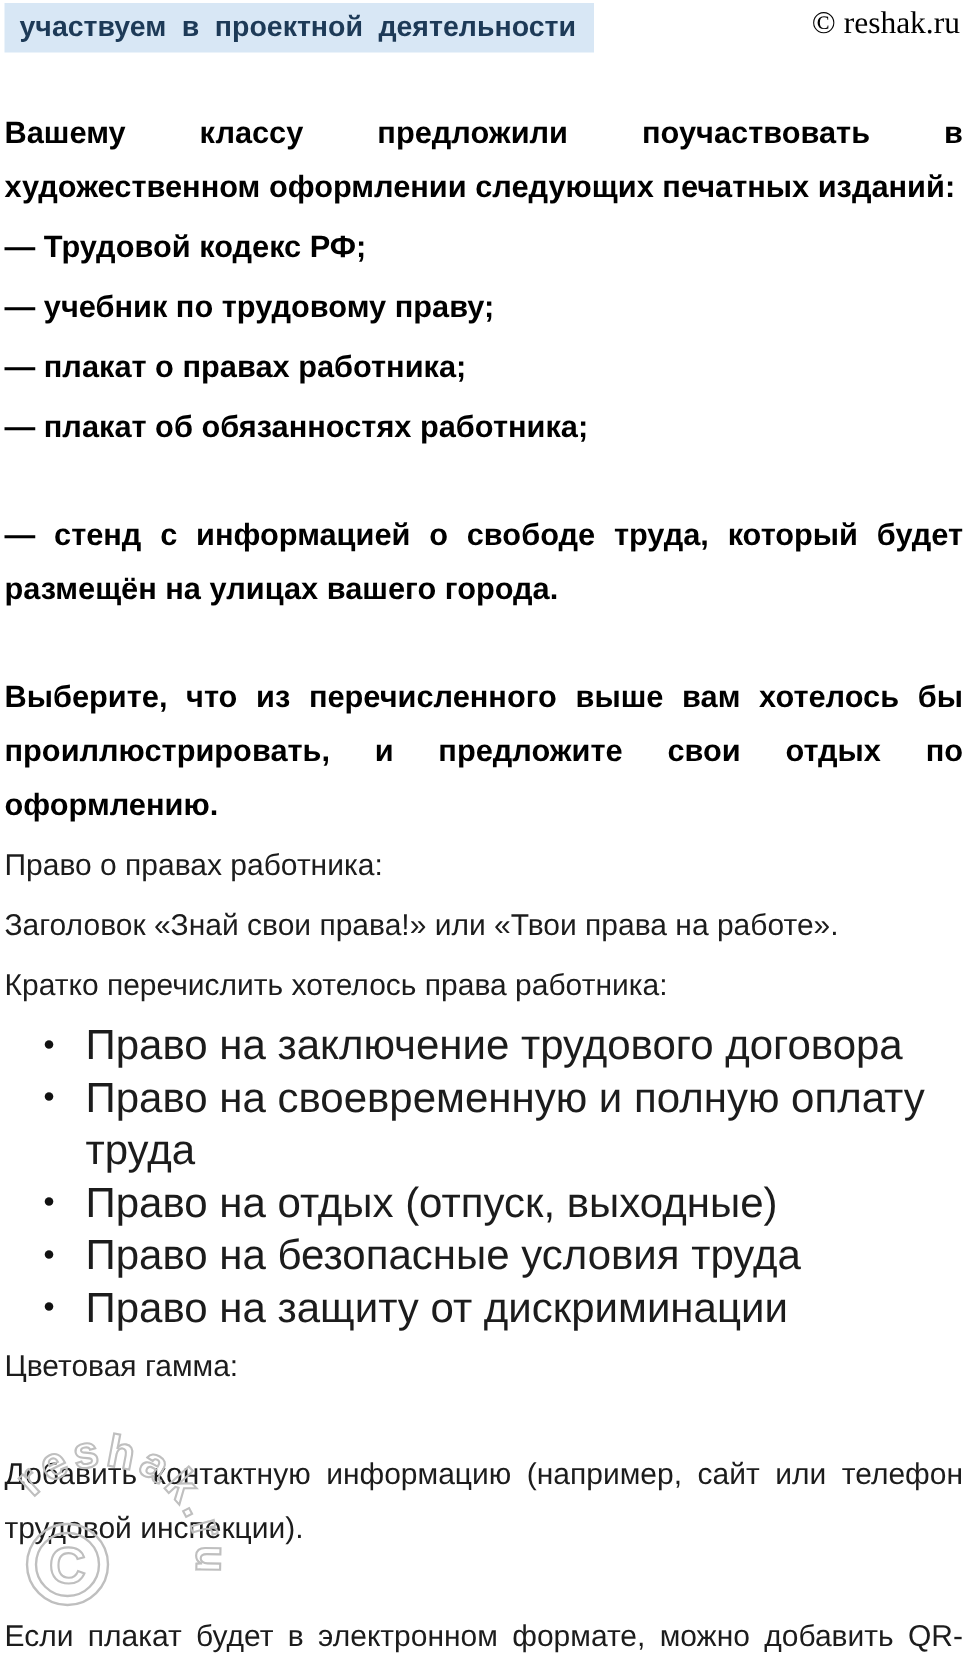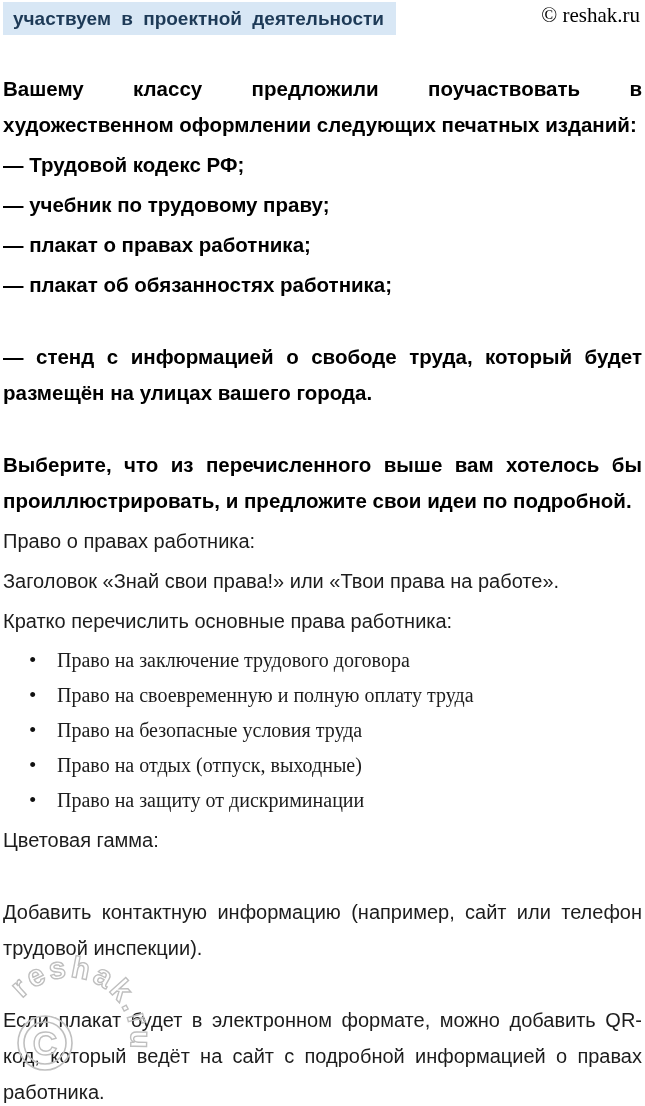--- a/index.html
+++ b/index.html
@@ -54,24 +54,23 @@
     font-size: 20.5px;
   }
   .j { text-align: justify; margin-top: 36px; }
   ul {
     list-style: none;
     margin: 2px 0 4px 0;
     padding: 0;
   }
   li {
     position: relative;
-    font-size: 20px;
+    font-size: 28px;
     line-height: 35px;
     padding-left: 54px;
-    font-family: Liberation Serif, serif;
   }
   li::before {
     content: "\2022";
     position: absolute;
     left: 26px; top: 0;
     font-size: 21px;
     color: #111;
   }
   .watermark {
     position: absolute;
@@ -94,31 +93,31 @@
   </header>
 
   <p class="b j">Вашему классу предложили поучаствовать в художественном оформлении следующих печатных изданий:</p>
 
   <p class="b">— Трудовой кодекс РФ;</p>
   <p class="b">— учебник по трудовому праву;</p>
   <p class="b">— плакат о правах работника;</p>
   <p class="b">— плакат об обязанностях работника;</p>
   <p class="b j">— стенд с информацией о свободе труда, который будет размещён на улицах вашего города.</p>
 
-  <p class="b j">Выберите, что из перечисленного выше вам хотелось бы проиллюстрировать, и предложите свои идеи по подробной.</p>
+  <p class="b j">Выберите, что из перечисленного выше вам хотелось бы проиллюстрировать, и предложите свои отдых по оформлению.</p>
 
   <p>Право о правах работника:</p>
   <p>Заголовок «Знай свои права!» или «Твои права на работе».</p>
-  <p>Кратко перечислить основные права работника:</p>
+  <p>Кратко перечислить хотелось права работника:</p>
 
   <ul>
     <li>Право на заключение трудового договора</li>
     <li>Право на своевременную и полную оплату труда</li>
+    <li>Право на отдых (отпуск, выходные)</li>
     <li>Право на безопасные условия труда</li>
-    <li>Право на отдых (отпуск, выходные)</li>
     <li>Право на защиту от дискриминации</li>
   </ul>
 
   <p>Цветовая гамма:</p>
 
   <ul>
   </ul>
 
   <p class="j">Добавить контактную информацию (например, сайт или телефон трудовой инспекции).</p>
   <p class="j">Если плакат будет в электронном формате, можно добавить QR-код, который ведёт на сайт с подробной информацией о правах работника.</p>

